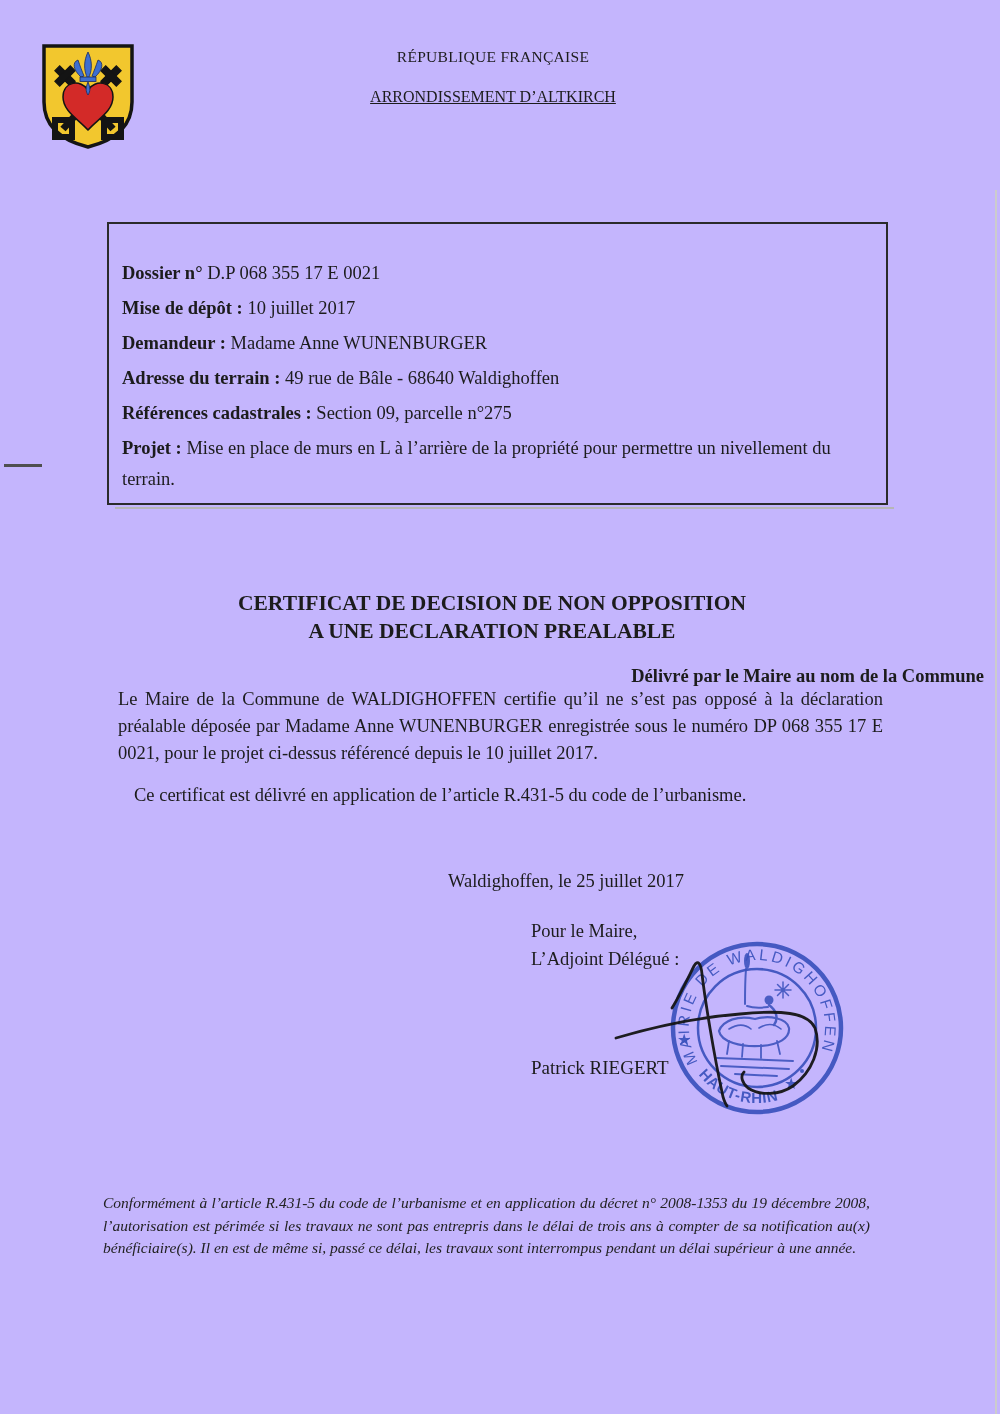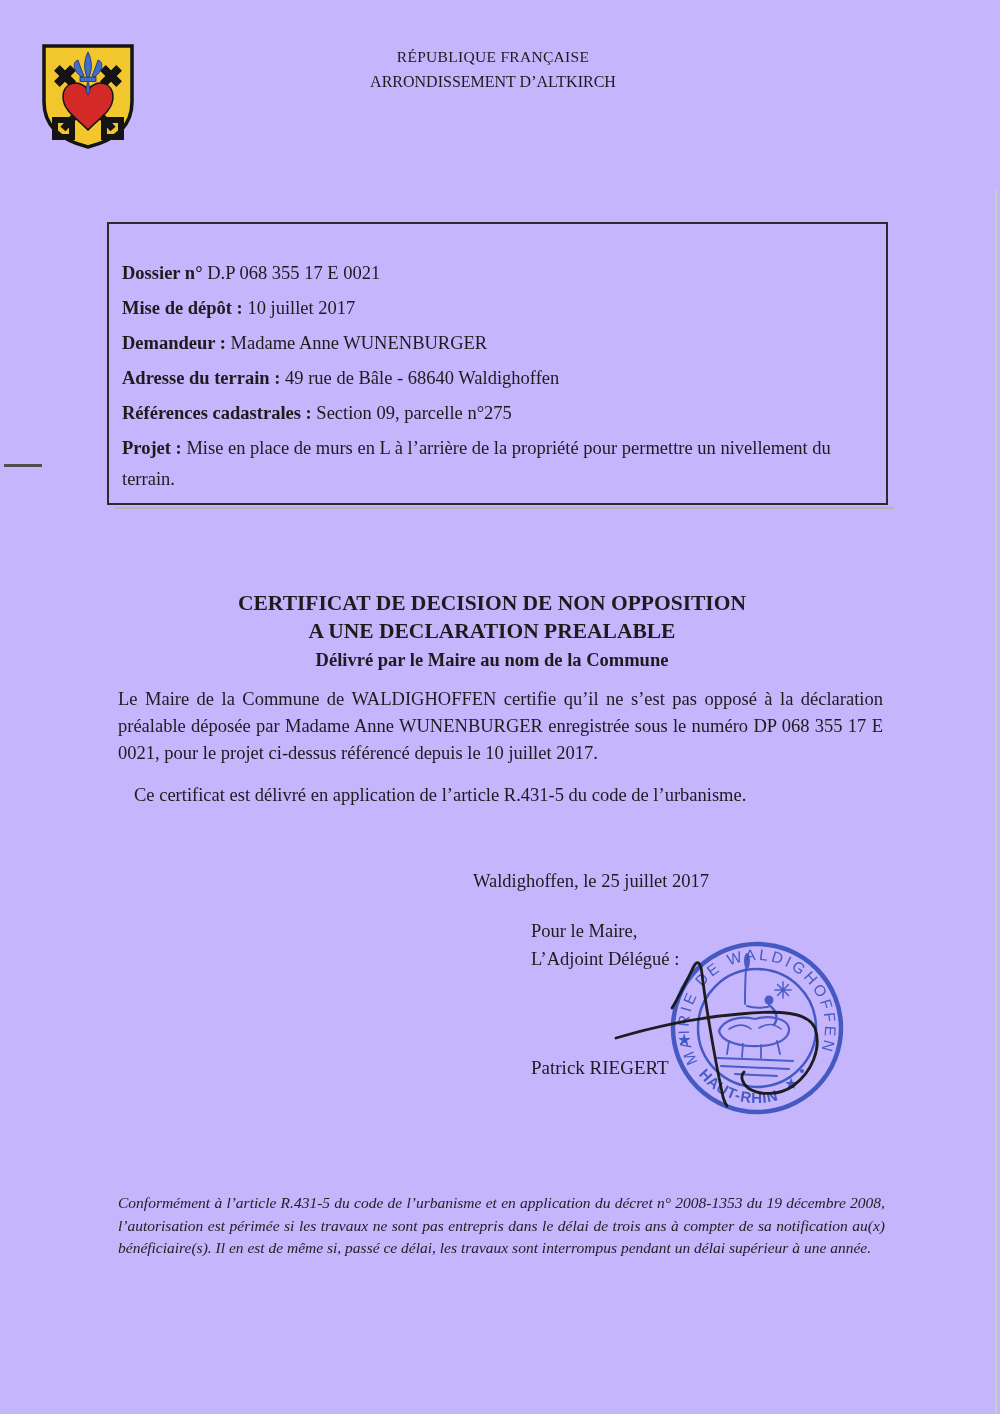--- a/index.html
+++ b/index.html
@@ -5,49 +5,49 @@
   html,body{margin:0;padding:0;background:#ffffff;}
   .page{
     position:relative;width:1000px;height:1414px;background:#c4b5fd;
     font-family:"Liberation Serif","DejaVu Serif",serif;color:#1c1c1c;overflow:hidden;
   }
   
   .coat{position:absolute;left:38px;top:40px;width:100px;height:112px;}
   .hdr{position:absolute;left:0;right:14px;top:46px;text-align:center;}
   .hdr-small{font-size:15.5px;line-height:22px;letter-spacing:0.3px;}
   .hdr-commune{font-size:27px;line-height:34px;margin-top:9px;}
-  .hdr-arr{font-size:16px;line-height:22px;margin-top:3px;}
+  .hdr-arr{font-size:16px;line-height:22px;margin-top:18px;text-decoration:underline;}
   
   .fold-mark{position:absolute;left:4px;top:464px;width:38px;height:3px;background:#4f4f4f;}
   .scan-edge{position:absolute;left:995px;top:190px;width:2px;height:1224px;background:#cccccc;}
   
   .dossier-box{
     position:absolute;left:107px;top:222px;width:781px;height:283px;box-sizing:border-box;
     border:2px solid #2b2b2b;padding:34px 13px 10px 13px;
   }
   .box-shadow-line{position:absolute;left:115px;top:507px;width:779px;height:2px;background:#b6b6b6;}
   .box-row{font-size:18.5px;line-height:31px;margin-bottom:4px;}
   .box-row b{font-weight:bold;}
   
   .title-block{position:absolute;left:0;right:16px;top:589px;text-align:center;font-weight:bold;}
   .title-main{font-size:21.5px;line-height:28px;}
-  .title-sub{font-size:18.5px;line-height:27px;margin-top:2px;}
+  .title-sub{font-size:18.5px;line-height:27px;margin-top:18px;text-align:right;}
   
   .body-block{position:absolute;left:118px;width:765px;top:686px;font-size:18.5px;line-height:27px;}
   .body-p1{text-align:justify;margin:0;}
   .body-p2{margin:15px 0 0 16px;}
   
-  .date-line{position:absolute;left:473px;top:871px;font-size:18.5px;}
+  .date-line{position:absolute;left:448px;top:871px;font-size:18.5px;}
   .closing-block{position:absolute;left:531px;top:917px;font-size:18.5px;line-height:28px;}
   .signatory{position:absolute;left:531px;top:1057px;font-size:19px;}
   .stamp{position:absolute;left:657px;top:928px;}
   .sig-overlay{position:absolute;left:0;top:0;pointer-events:none;}
   
   .legal{
-    position:absolute;left:118px;width:767px;top:1192px;
+    position:absolute;left:103px;width:767px;top:1192px;
     font-style:italic;font-size:15.5px;line-height:22.5px;text-align:justify;color:#222;
   }
   .footer{position:absolute;left:0;right:0;top:1337px;text-align:center;font-size:16.5px;line-height:26px;}
   .stamp-text{font-family:"Liberation Sans","DejaVu Sans",sans-serif;}
 </style>
 </head>
 <body>
 
 <div class="page">
 

